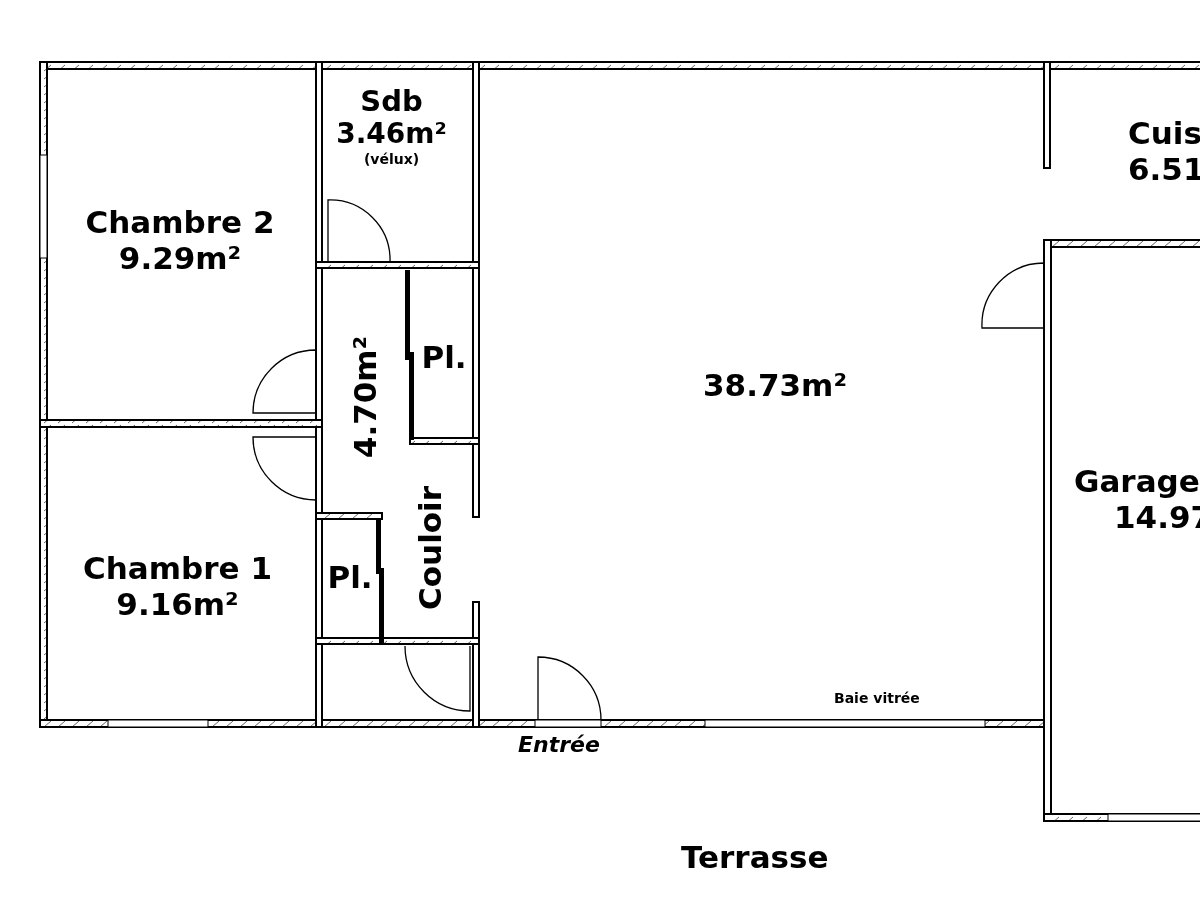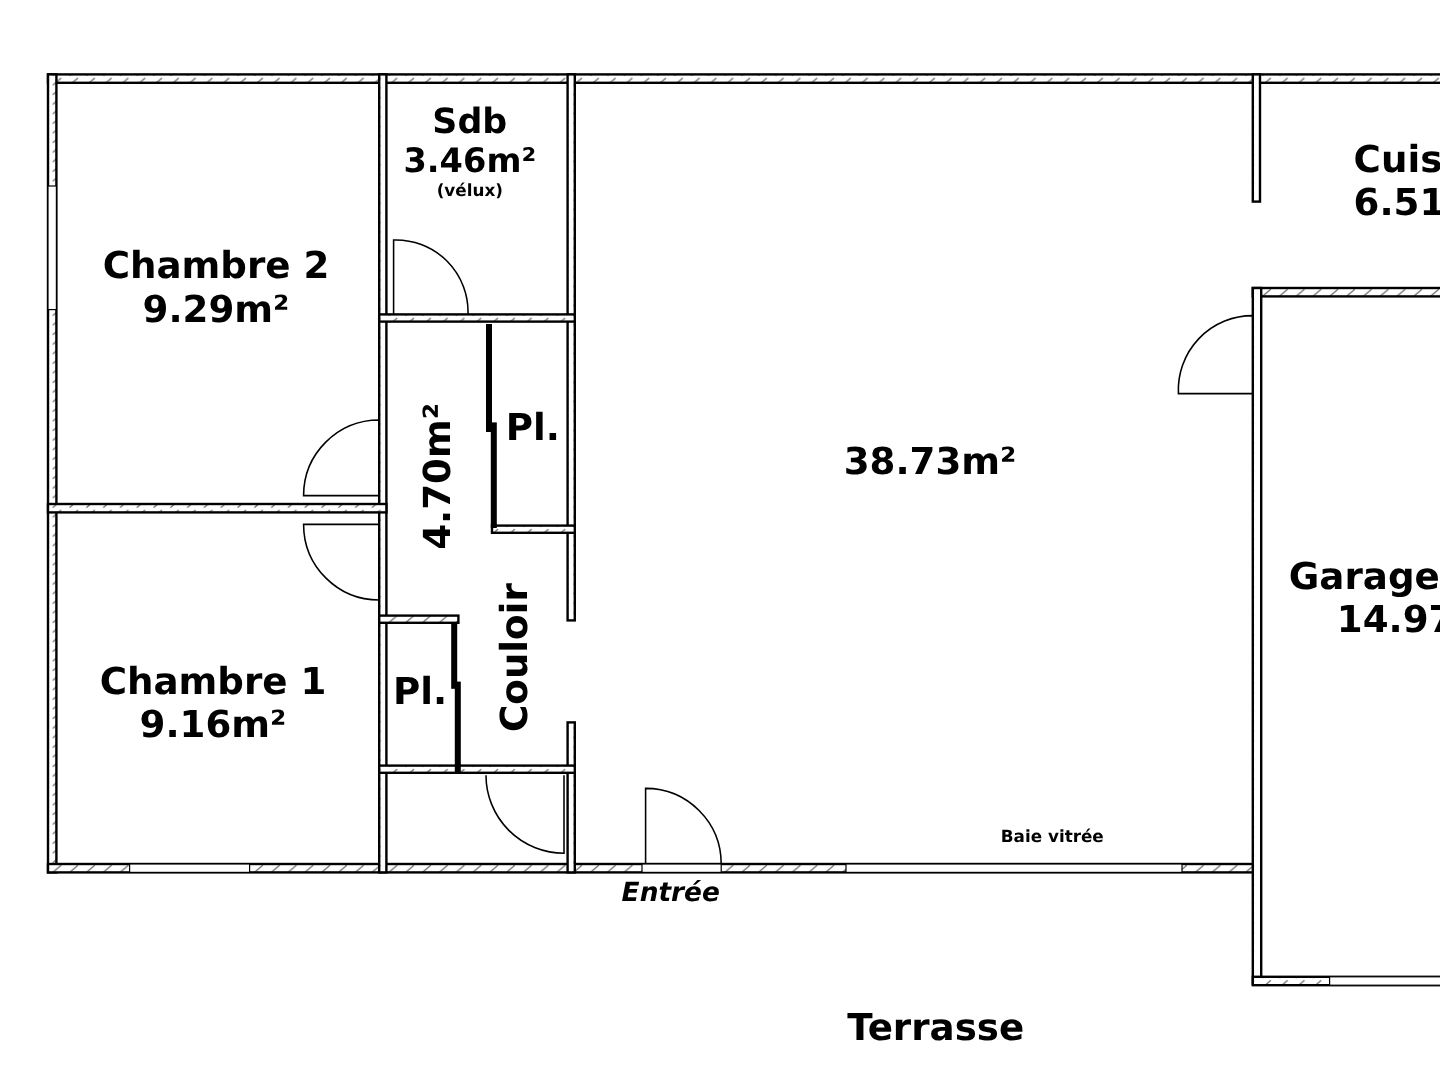--- a/index.html
+++ b/index.html
@@ -109,13 +109,13 @@
   <div>6.51</div>
 </div>
 
 <div class="lbl big" style="left:1074px;top:464px;text-align:left;">
   <div>Garage</div>
   <div style="padding-left:40px">14.97</div>
 </div>
 
 <div class="lbl med" style="left:518px;top:732px;">Entrée</div>
 <div class="lbl sm" style="left:834px;top:690px;">Baie vitrée</div>
-<div class="lbl big" style="left:706px;top:840px;">Terrasse</div>
+<div class="lbl big" style="left:681px;top:840px;">Terrasse</div>
 
 </body></html>

